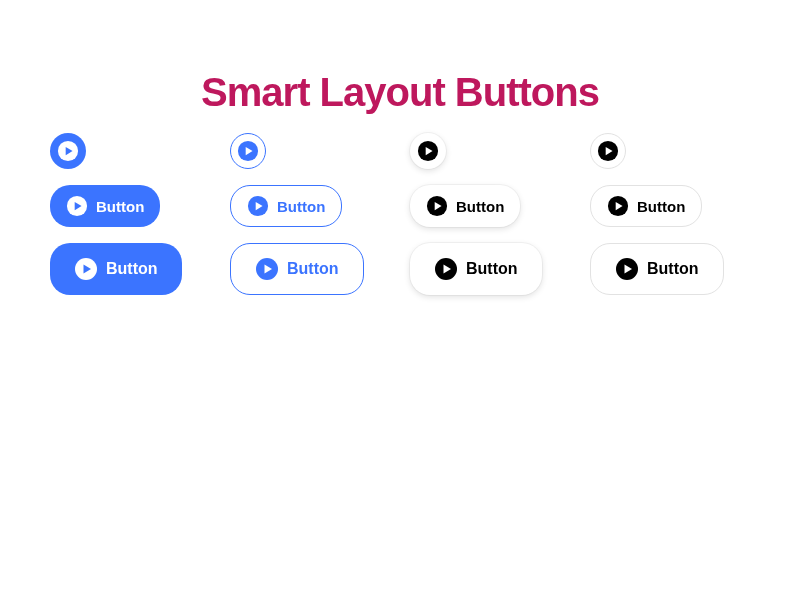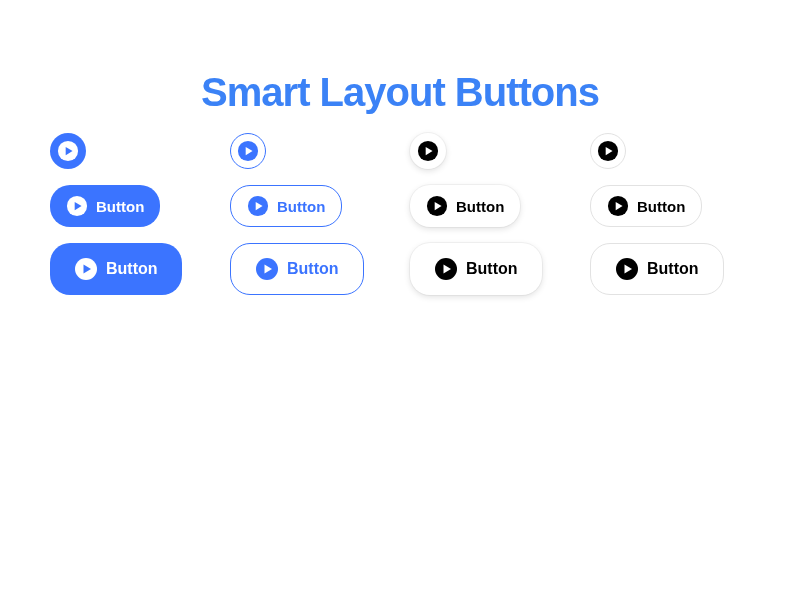--- a/index.html
+++ b/index.html
@@ -16,21 +16,21 @@
     }
     .container {
       padding: 70px 50px 0;
       display: flex;
       flex-direction: column;
       align-items: center;
     }
     .heading {
       font-size: 40px;
       font-weight: 900;
-      color: #3b82f6;
+      color: #be185d;
       text-align: center;
       letter-spacing: -1px;
       margin-bottom: 18px;
     }
     .subheading {
       font-size: 17px;
       color: #222;
       text-align: center;
       line-height: 1.5;
       max-width: 520px;

